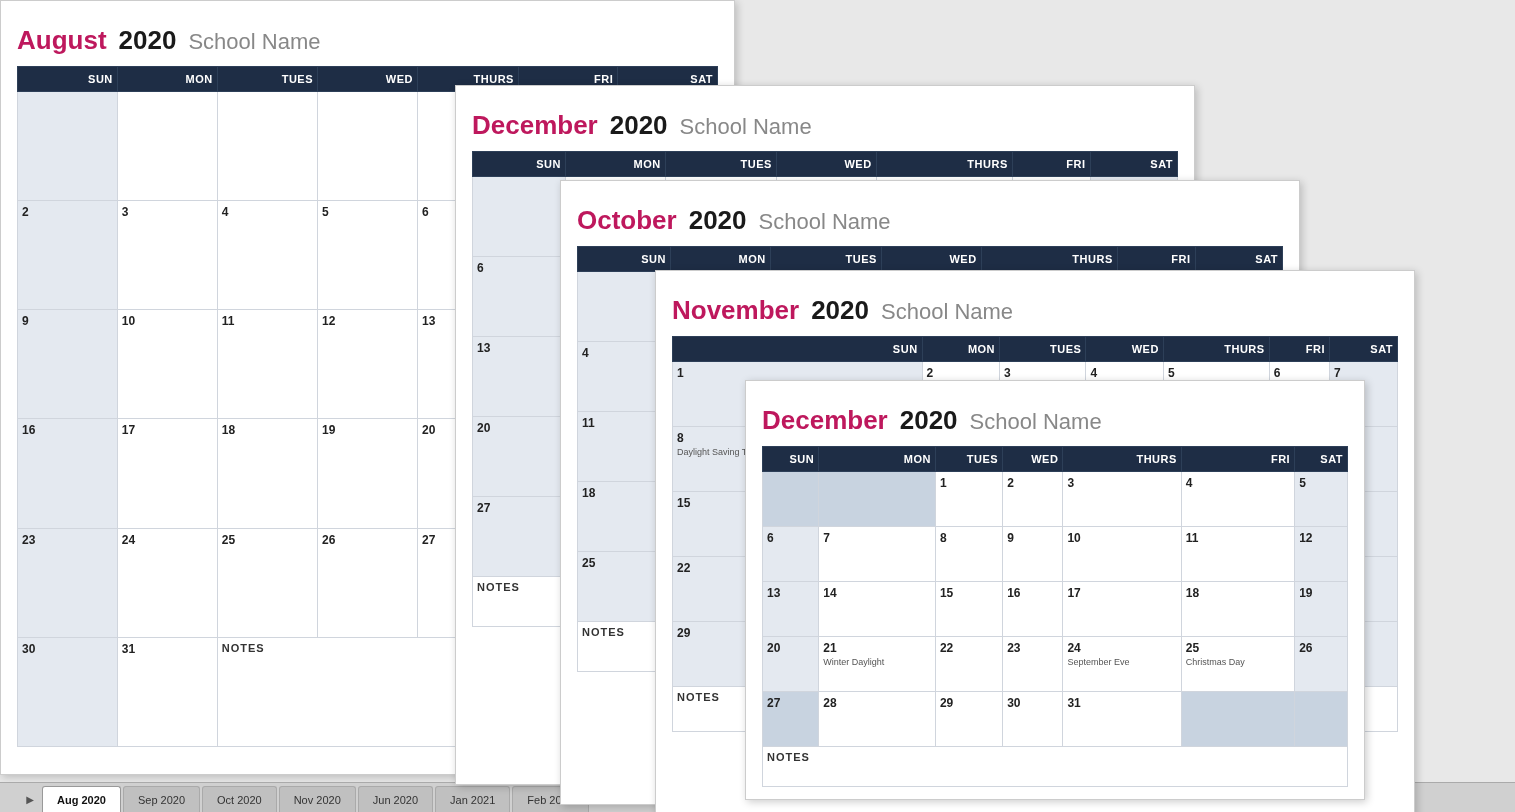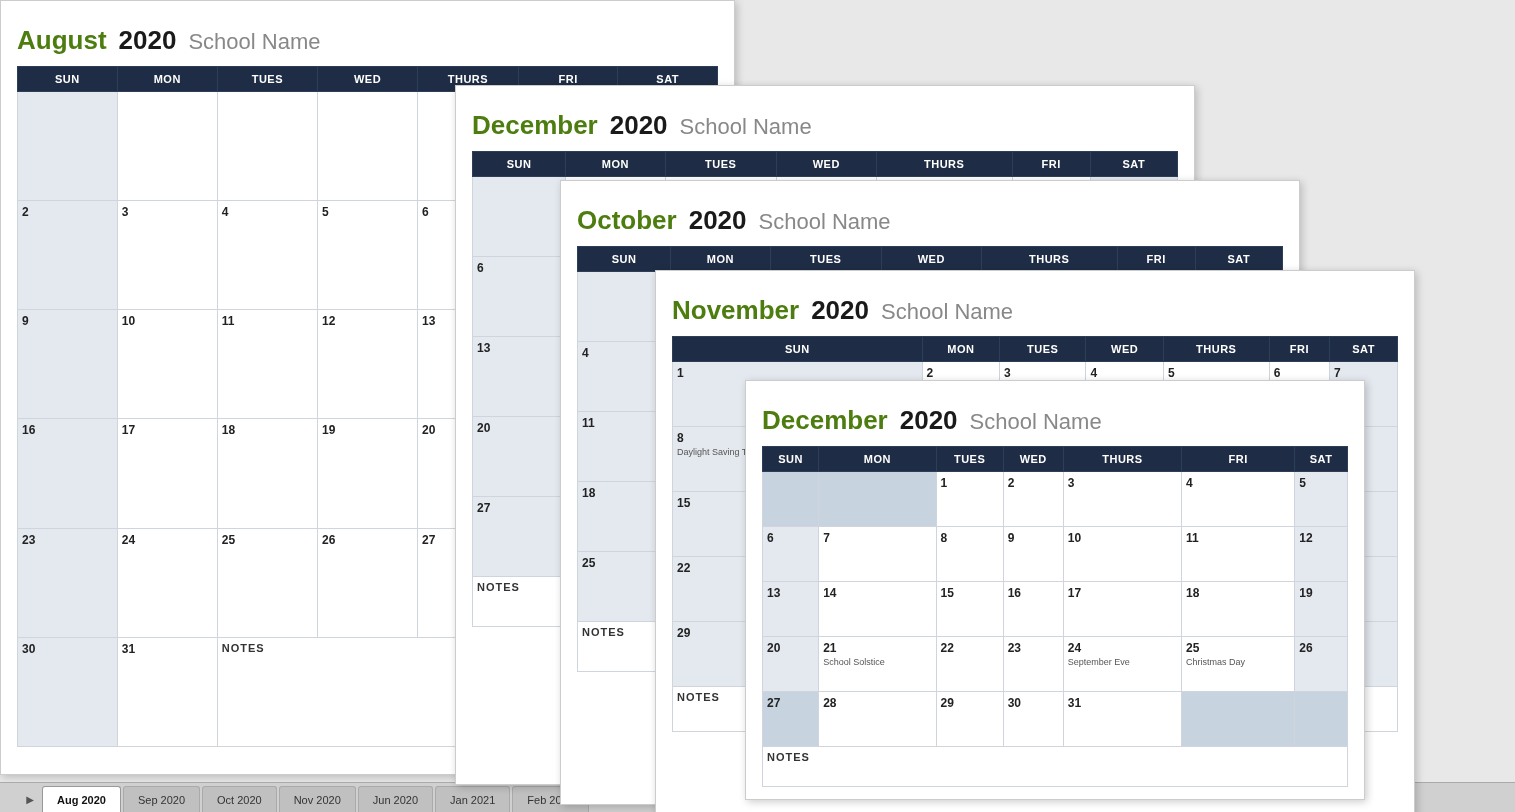--- a/index.html
+++ b/index.html
@@ -24,21 +24,21 @@
     .cal-header {
       display: flex;
       align-items: baseline;
       gap: 12px;
       margin-bottom: 10px;
     }
 
     .cal-title-month {
       font-size: 26px;
       font-weight: 900;
-      color: #4d7c0f;
+      color: #be185d;
     }
 
     .cal-title-year {
       font-size: 26px;
       font-weight: 900;
       color: #1a1a1a;
       margin-top: 8px;
     }
 
     .cal-school-name {
@@ -48,21 +48,21 @@
     }
 
     .cal-grid {
       width: 100%;
       border-collapse: collapse;
     }
 
     .cal-grid th {
       background: #1e2d45;
       color: white;
-      text-align: center;
+      text-align: right;
       font-size: 11px;
       font-weight: 700;
       padding: 6px 4px;
       letter-spacing: 0.5px;
       border: 1px solid #2d3f58;
     }
 
     .cal-grid td {
       border: 1px solid #d0d5dd;
       vertical-align: top;
@@ -525,21 +525,21 @@
         <td class="empty-weekend" style="height:55px">13</td>
         <td>14</td>
         <td>15</td>
         <td>16</td>
         <td>17</td>
         <td>18</td>
         <td class="empty-weekend">19</td>
       </tr>
       <tr>
         <td class="empty-weekend" style="height:55px">20</td>
-        <td>21<div class="cell-note">School Solstice</div></td>
+        <td>21<div class="cell-note">Winter Daylight</div></td>
         <td>22</td>
         <td>23</td>
         <td>24<div class="cell-note">September Eve</div></td>
         <td>25<div class="cell-note">Christmas Day</div></td>
         <td class="empty-weekend">26</td>
       </tr>
       <tr>
         <td class="empty-weekend" style="height:55px; background:#c8d3e0;">27</td>
         <td>28</td>
         <td>29</td>

